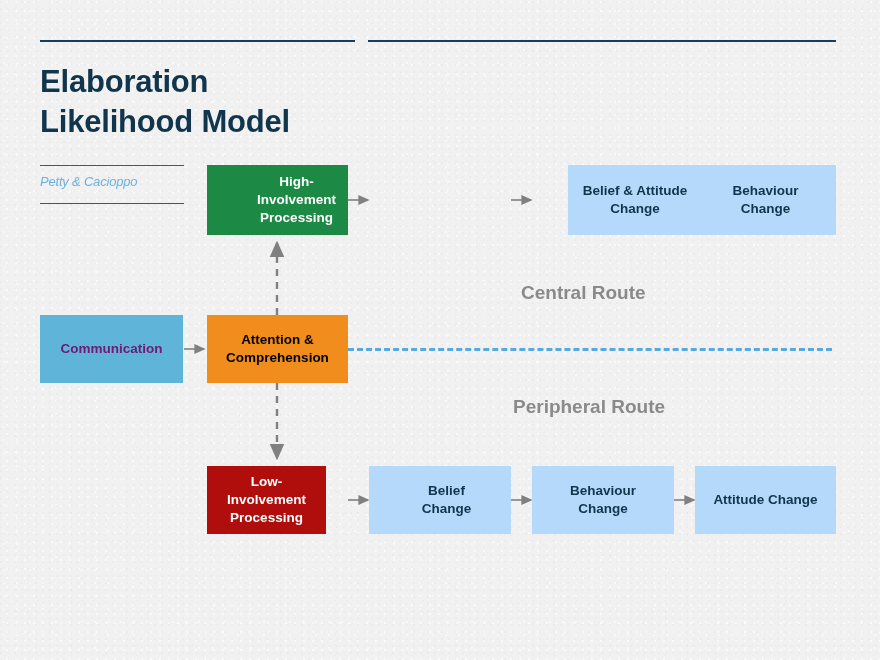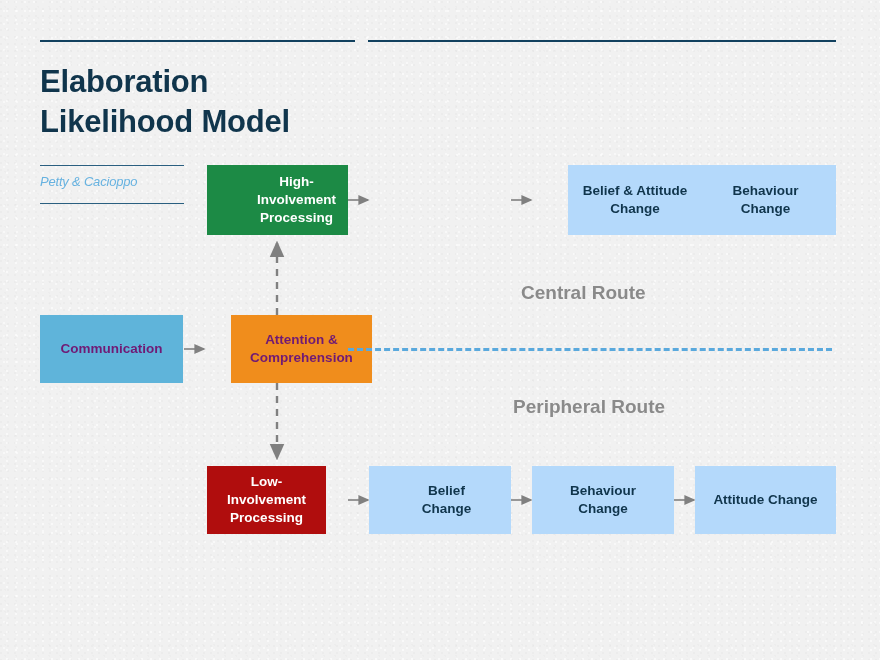--- a/index.html
+++ b/index.html
@@ -76,21 +76,21 @@
     text-align: center;
     font-size: 13.5px;
     font-weight: bold;
     line-height: 1.35;
     padding: 4px 6px;
     white-space: pre-line;
   }
   .box-green  { background: #1c8a45; color: #ffffff; }
   .box-lblue  { background: #b4d9fb; color: #10354c; }
   .box-mblue  { background: #5fb4da; color: #701a75; }
-  .box-orange { background: #f08d1c; color: #701a75; margin-left: 24px; }
+  .box-orange { background: #f08d1c; color: #000000; }
   .box-red    { background: #b00d0d; color: #ffffff; }
 
   
   .route-label {
     position: absolute;
     font-size: 19px;
     font-weight: bold;
     color: #8a8a8a;
     white-space: nowrap;
   }

